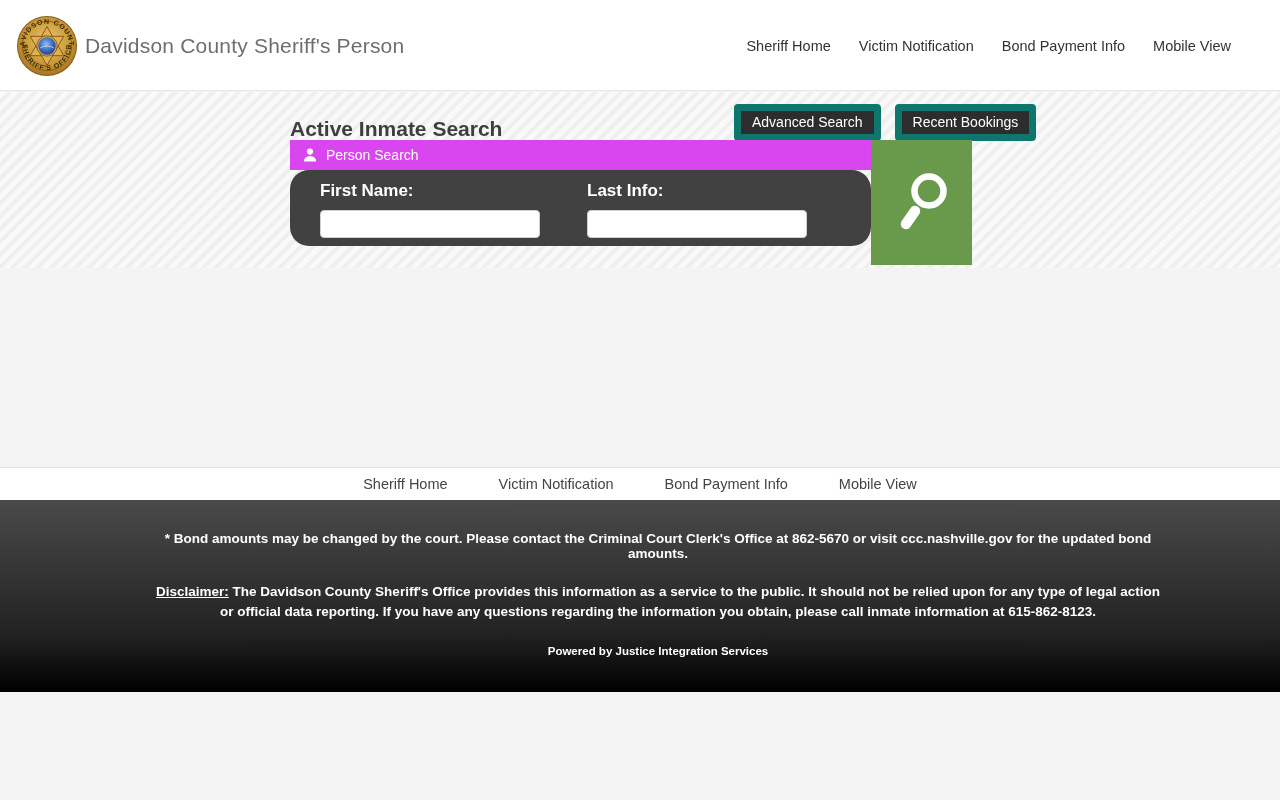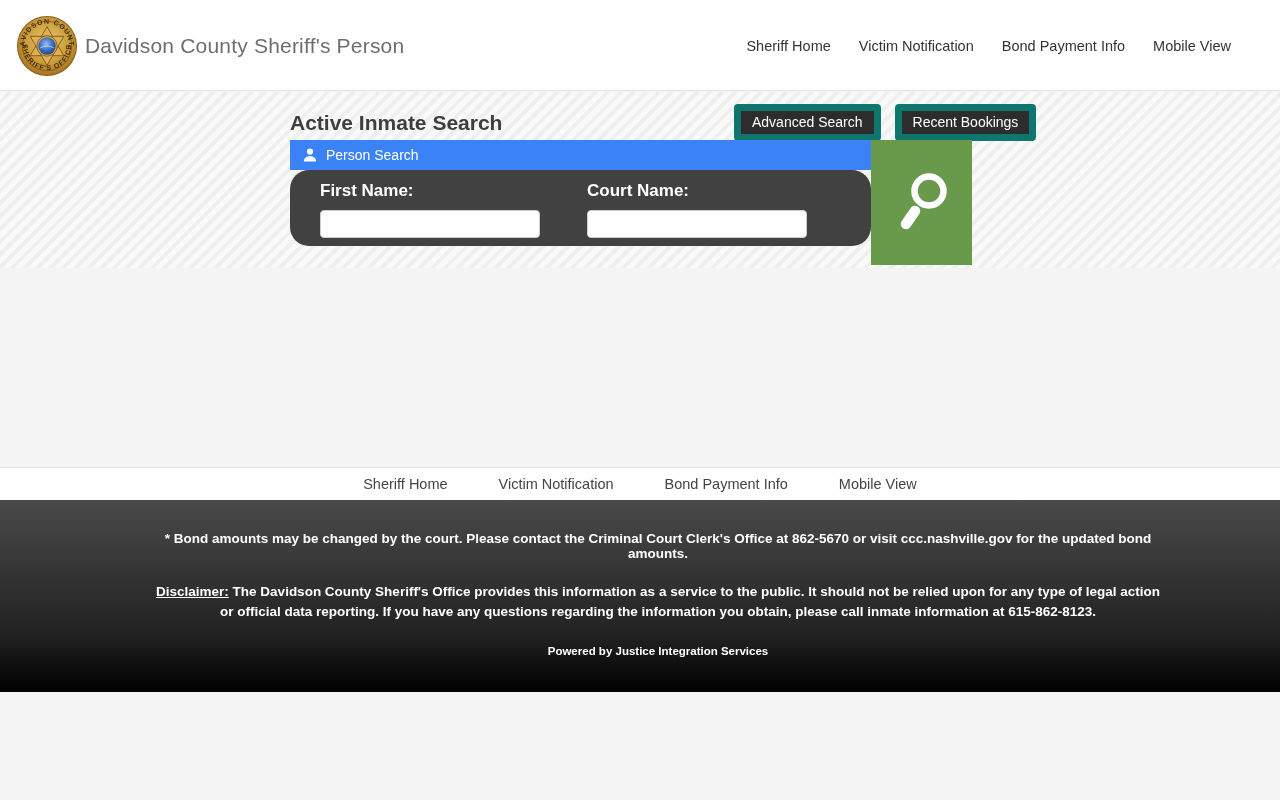--- a/index.html
+++ b/index.html
@@ -22,38 +22,38 @@
   }
   .top-nav a{ font-size:14.5px; color:#333; text-decoration:none; cursor:pointer; }
 
   
   .stripe-band{
     position:absolute; top:92px; left:0; width:1280px; height:176px;
     background:repeating-linear-gradient(135deg,#f9f9f9 0 5px,#efefef 5px 9px);
   }
 
   .page-heading{
-    position:absolute; left:290px; top:111px;
+    position:absolute; left:290px; top:117px;
     font-size:21px; font-weight:bold; color:#3e3e3e;
   }
   .action-buttons{ position:absolute; left:734px; top:104px; display:flex; gap:14px; }
   .dark-btn{
     background:#2d2d2d; color:#fff; font-size:14px; font-family:inherit;
     padding:3px 11px 4px; border:7px solid #0f766e; border-radius:4px; cursor:pointer;
     white-space:nowrap;
   }
 
   
   .search-panel{
     position:absolute; left:290px; top:140px; width:682px; height:125px;
     display:flex;
   }
   .panel-main{ width:581px; height:125px; }
   .panel-header{
-    height:30px; background:#3b82f6; color:#fff; font-size:14px;
+    height:30px; background:#d946ef; color:#fff; font-size:14px;
     display:flex; align-items:center; gap:9px; padding-left:13px;
   }
   .panel-body{ position:relative; height:76px; background:#414141;border-radius:19px; }
   .field{ position:absolute; top:11px; }
   .field.f-first{ left:30px; }
   .field.f-last{ left:297px; }
   .field label{ display:block; color:#fff; font-size:17px; font-weight:bold; margin-bottom:9px; }
   .field input{
     width:220px; height:28px; border:1px solid #cfcfcf; border-radius:4px;
     background:#fff; padding:0 8px; font-size:14px; font-family:inherit; outline:none;
@@ -157,21 +157,21 @@
         <path d="M 0.8,13.5 a 6.2,5.6 0 0 1 12.4,0 z" fill="#fff"></path>
       </svg>
       <span>Person Search</span>
     </div>
     <div class="panel-body">
       <div class="field f-first">
         <label>First Name:</label>
         <input type="text" value="" style="">
       </div>
       <div class="field f-last">
-        <label>Court Name:</label>
+        <label>Last Info:</label>
         <input type="text" value="" style="">
       </div>
     </div>
   </div>
   <button class="green-search-btn">
     <svg width="58" height="66" viewBox="0 0 58 66">
       <circle cx="36" cy="21" r="14.5" fill="none" stroke="#fff" stroke-width="6.5"></circle>
       <line x1="22" y1="41" x2="13" y2="54" stroke="#fff" stroke-width="10.5" stroke-linecap="round"></line>
     </svg>
   </button>

